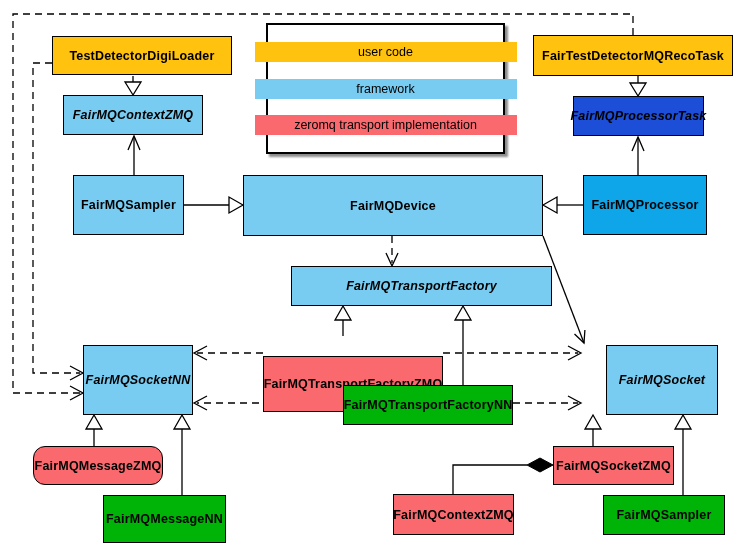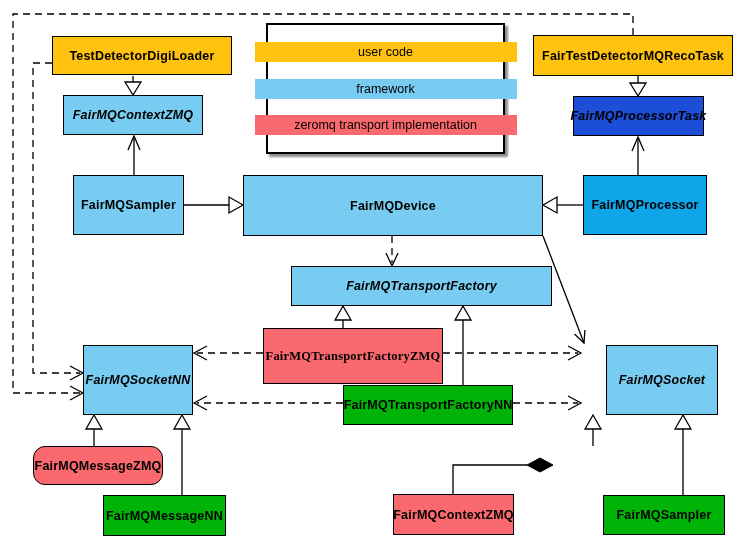--- a/index.html
+++ b/index.html
@@ -154,34 +154,35 @@
   <div class="node abstract" style="left: 573px; top: 96px; width: 131px; height: 40px; background: #1d4ed8;">FairMQProcessorTask</div>
 
   <div class="node" style="left: 73px; top: 175px; width: 111px; height: 60px; background: rgb(121, 204, 241);">FairMQSampler</div>
 
   <div class="node" style="left: 243px; top: 175px; width: 300px; height: 61px; background: rgb(121, 204, 241);">FairMQDevice</div>
 
   <div class="node" style="left: 583px; top: 175px; width: 124px; height: 60px; background: #0ea5e9;">FairMQProcessor</div>
 
   <div class="node abstract" style="left: 263px; top: 266px; width: 261px; height: 40px; background: rgb(121, 204, 241); margin-left: 28px;">FairMQTransportFactory</div>
 
-  <div class="node" style="left: 263px; top: 328px; width: 180px; height: 56px; background: rgb(249, 105, 110); font-family: Liberation Serif, serif;">FairMQTransportFactoryZMQ</div>
+  <div class="node" style="left: 263px; top: 356px; width: 180px; height: 56px; background: rgb(249, 105, 110);">FairMQTransportFactoryZMQ</div>
 
   <div class="node" style="left: 343px; top: 385px; width: 170px; height: 40px; background: rgb(0, 179, 7);">FairMQTransportFactoryNN</div>
 
   <div class="node abstract" style="left: 83px; top: 345px; width: 110px; height: 70px; background: rgb(121, 204, 241);">FairMQSocketNN</div>
 
   <div class="node abstract" style="left: 606px; top: 345px; width: 112px; height: 70px; background: rgb(121, 204, 241);">FairMQSocket</div>
 
   <div class="node" style="left: 33px; top: 446px; width: 130px; height: 39px; background: rgb(249, 105, 110); border-radius: 12px;">FairMQMessageZMQ</div>
 
-  <div class="node" style="left: 103px; top: 495px; width: 123px; height: 41px; background: rgb(0, 179, 7);">FairMQMessageNN</div>
+  <div class="node" style="left: 103px; top: 495px; width: 123px; height: 48px; background: rgb(0, 179, 7);">FairMQMessageNN</div>
 
   <div class="node" style="left: 393px; top: 494px; width: 121px; height: 41px; background: rgb(249, 105, 110);">FairMQContextZMQ</div>
 
+  <div class="node" style="left: 553px; top: 446px; width: 121px; height: 39px; background: rgb(249, 105, 110);">FairMQSocketZMQ</div>
 
   <div class="node" style="left: 603px; top: 495px; width: 122px; height: 40px; background: rgb(0, 179, 7);">FairMQSampler</div>
 
   <div id="legend">
     <div class="legend-bar" style="background: rgb(255, 194, 14);">user code</div>
     <div class="legend-bar" style="background: rgb(121, 204, 241);">framework</div>
     <div class="legend-bar" style="background: rgb(249, 105, 110);">zeromq transport implementation</div>
   </div>
 
 </div>

